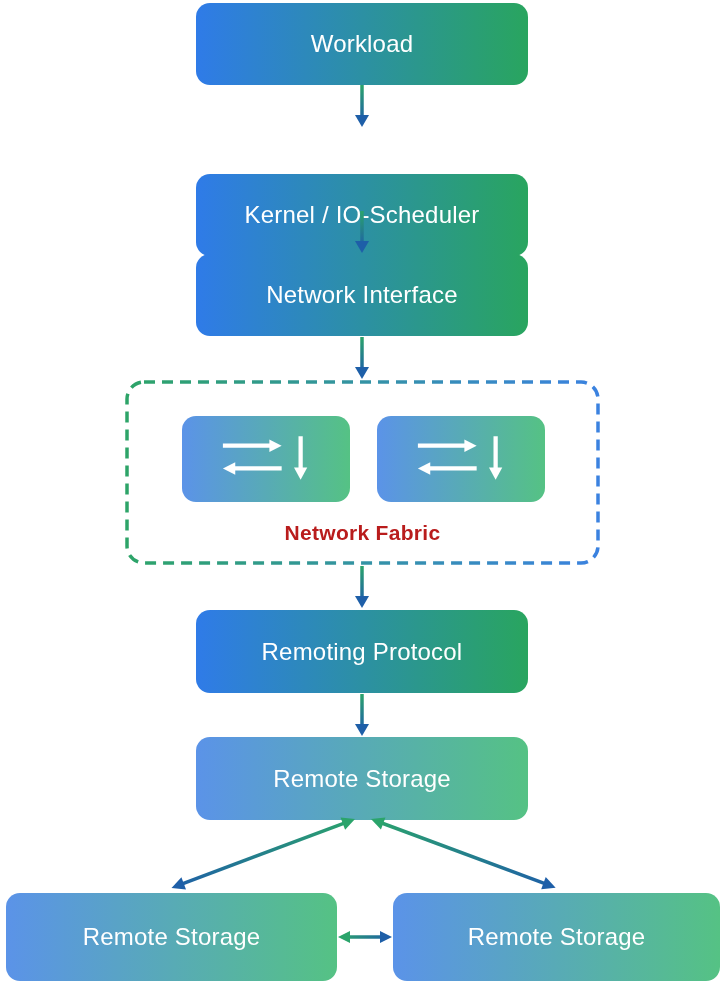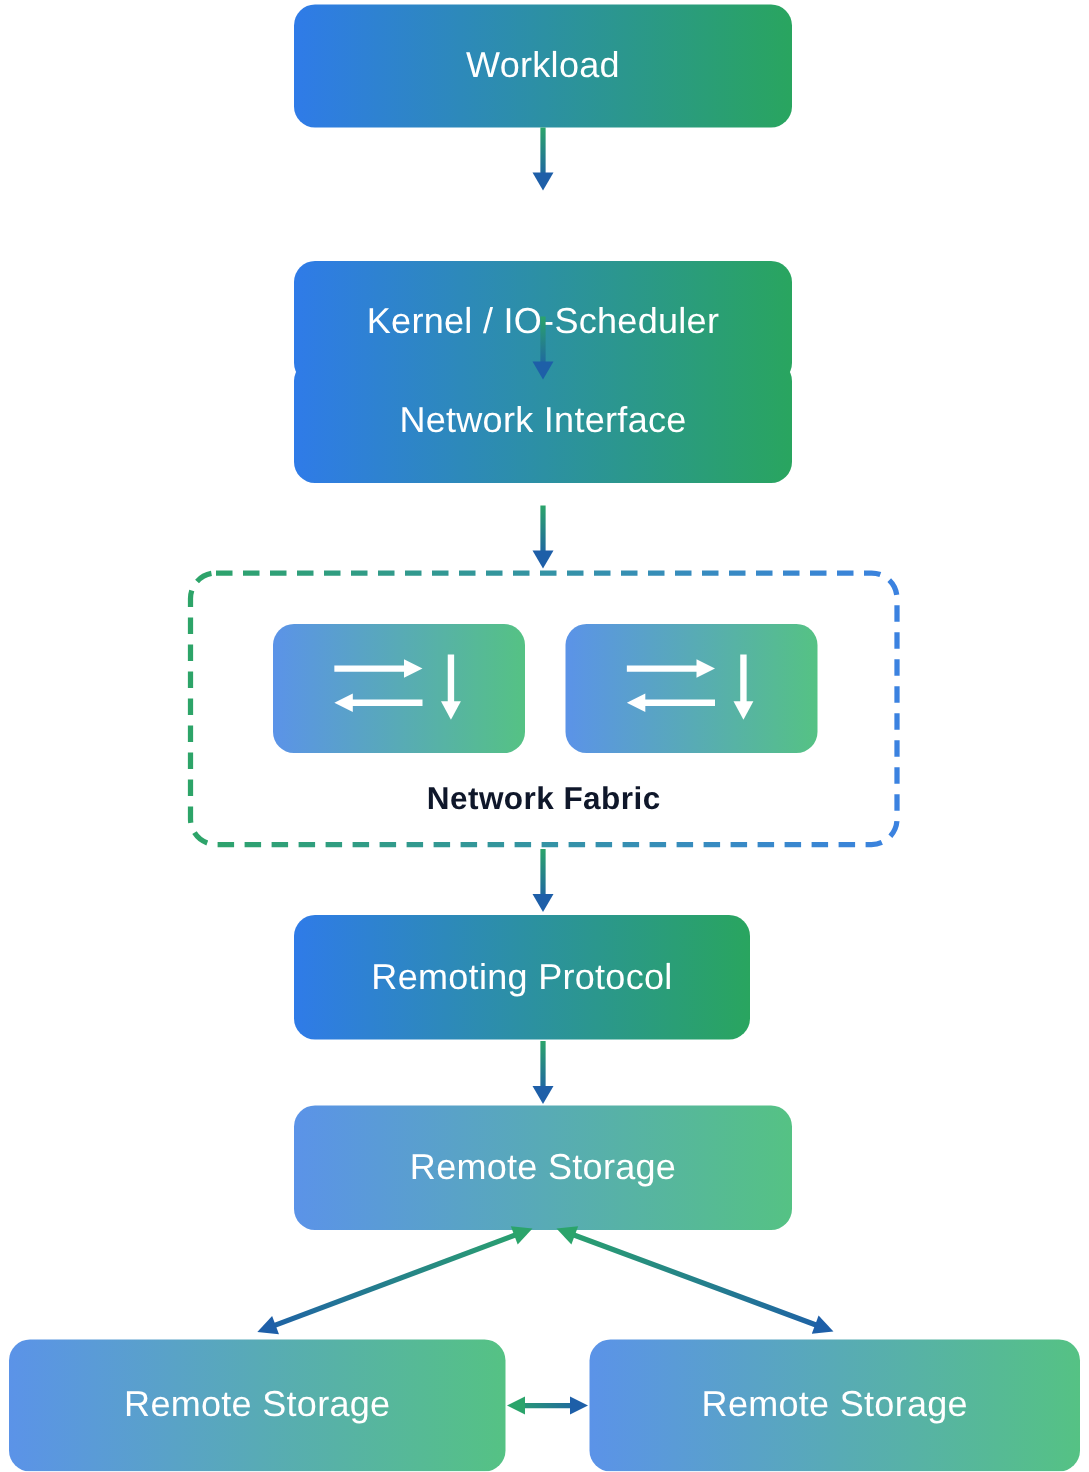--- a/index.html
+++ b/index.html
@@ -12,21 +12,21 @@
     align-items:center; justify-content:center;
     color:#ffffff; border-radius:14px; text-align:center; z-index:1;
   }
   .dark  { background:linear-gradient(90deg,#2F7BE8 0%,#29A55F 100%); }
   .light { background:linear-gradient(90deg,#5B93E8 0%,#55C284 100%);align-items:center; }
   .node .title { font-size:24px; font-weight:400; letter-spacing:.2px; line-height:1.15; }
   .node .subtitle { font-size:15.5px; font-weight:400; margin-top:4px; letter-spacing:.2px; }
   .fabric-label {
     position:absolute; left:125px; top:517px; width:475px; height:32px; z-index:1;
     display:flex; align-items:center; justify-content:center;
-    color:#0f172a; font-size:21px; font-weight:700; letter-spacing:.3px;
+    color:#b91c1c; font-size:21px; font-weight:700; letter-spacing:.3px;
   }
   .switch-box {
     position:absolute; top:416px; width:168px; height:86px; border-radius:14px; z-index:1;
     display:flex; align-items:center; justify-content:center;
     background:linear-gradient(90deg,#5B93E8 0%,#55C284 100%);
   }
   .overlay { position:absolute; left:0; top:0; z-index:5; pointer-events:none; }
 </style>
 </head>
 <body>
@@ -95,21 +95,21 @@
   </svg>
 
   <div class="node dark" style="left:196px;top:3px;width:332px;height:82px;">
     <div class="title">Workload</div>
   </div>
 
   <div class="node dark" style="left:196px;top:128px;width:332px;height:82px;margin-top:46px;">
     <div class="title">Kernel / IO-Scheduler</div>
   </div>
 
-  <div class="node dark" style="left:196px;top:240px;width:332px;height:82px;">
+  <div class="node dark" style="left:196px;top:254px;width:332px;height:82px;">
     <div class="title">Network Interface</div>
   </div>
 
   <div class="switch-box" style="left:182px;">
     <svg width="91" height="50" viewBox="0 0 96 52">
       <line x1="2" y1="12" x2="52" y2="12" stroke="#ffffff" stroke-width="4.5"></line>
       <polygon points="64,12 51,5.5 51,18.5" fill="#ffffff"></polygon>
       <line x1="64" y1="36" x2="14" y2="36" stroke="#ffffff" stroke-width="4.5"></line>
       <polygon points="2,36 15,29.5 15,42.5" fill="#ffffff"></polygon>
       <line x1="84" y1="2" x2="84" y2="36" stroke="#ffffff" stroke-width="4.5"></line>
@@ -121,21 +121,21 @@
       <line x1="2" y1="12" x2="52" y2="12" stroke="#ffffff" stroke-width="4.5"></line>
       <polygon points="64,12 51,5.5 51,18.5" fill="#ffffff"></polygon>
       <line x1="64" y1="36" x2="14" y2="36" stroke="#ffffff" stroke-width="4.5"></line>
       <polygon points="2,36 15,29.5 15,42.5" fill="#ffffff"></polygon>
       <line x1="84" y1="2" x2="84" y2="36" stroke="#ffffff" stroke-width="4.5"></line>
       <polygon points="84,48 77,35 91,35" fill="#ffffff"></polygon>
     </svg>
   </div>
   <div class="fabric-label">Network Fabric</div>
 
-  <div class="node dark" style="left:196px;top:610px;width:304px;height:83px;">
+  <div class="node dark" style="left:196px;top:610px;width:332px;height:83px;">
     <div class="title">Remoting Protocol</div>
   </div>
 
   <div class="node light" style="left:196px;top:737px;width:332px;height:83px;">
     <div class="title">Remote Storage</div>
   </div>
 
   <div class="node light" style="left:6px;top:893px;width:331px;height:88px;">
     <div class="title">Remote Storage</div>
   </div>

